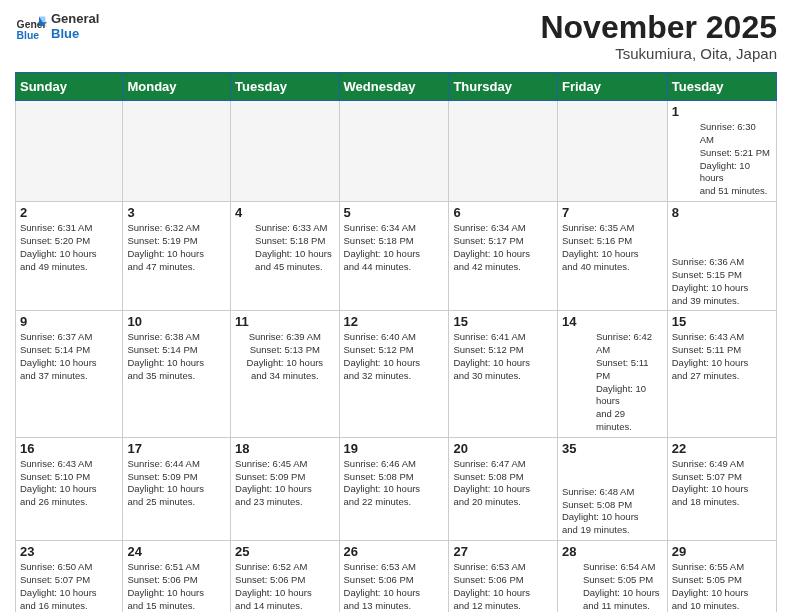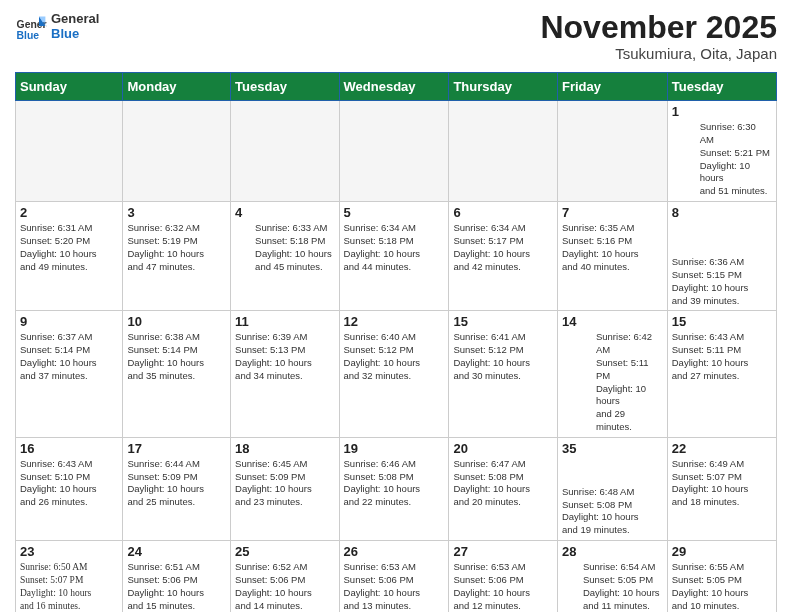--- a/index.html
+++ b/index.html
@@ -201,21 +201,21 @@
           </td>
           <td>
             <div class="day-number">10</div>
             <div class="day-info" style="white-space: pre-line;">Sunrise: 6:38 AM
 Sunset: 5:14 PM
 Daylight: 10 hours
 and 35 minutes.</div>
           </td>
           <td>
             <div class="day-number">11</div>
-            <div class="day-info" style="white-space: pre-line;">Sunrise: 6:39 AM
+            <div class="day-info" style="white-space: pre-line; text-align: center;">Sunrise: 6:39 AM
 Sunset: 5:13 PM
 Daylight: 10 hours
 and 34 minutes.</div>
           </td>
           <td>
             <div class="day-number">12</div>
             <div class="day-info" style="white-space: pre-line;">Sunrise: 6:40 AM
 Sunset: 5:12 PM
 Daylight: 10 hours
 and 32 minutes.</div>
@@ -289,21 +289,21 @@
             <div class="day-number">22</div>
             <div class="day-info" style="white-space: pre-line;">Sunrise: 6:49 AM
 Sunset: 5:07 PM
 Daylight: 10 hours
 and 18 minutes.</div>
           </td>
         </tr>
         <tr>
           <td>
             <div class="day-number">23</div>
-            <div class="day-info" style="white-space: pre-line; font-family: Liberation Serif, serif;">Sunrise: 6:50 AM
+            <div class="day-info" style="white-space: pre-line;">Sunrise: 6:50 AM
 Sunset: 5:07 PM
 Daylight: 10 hours
 and 16 minutes.</div>
           </td>
           <td>
             <div class="day-number">24</div>
             <div class="day-info" style="white-space: pre-line;">Sunrise: 6:51 AM
 Sunset: 5:06 PM
 Daylight: 10 hours
 and 15 minutes.</div>

